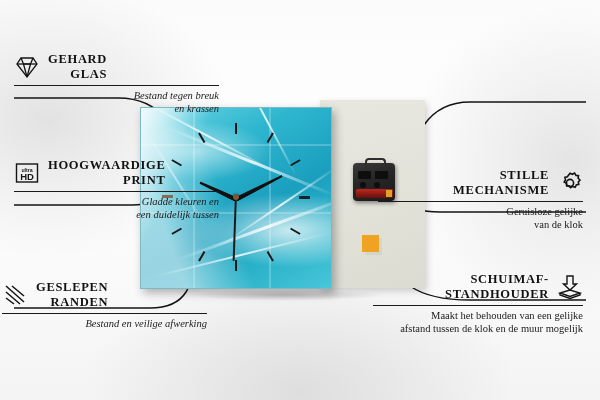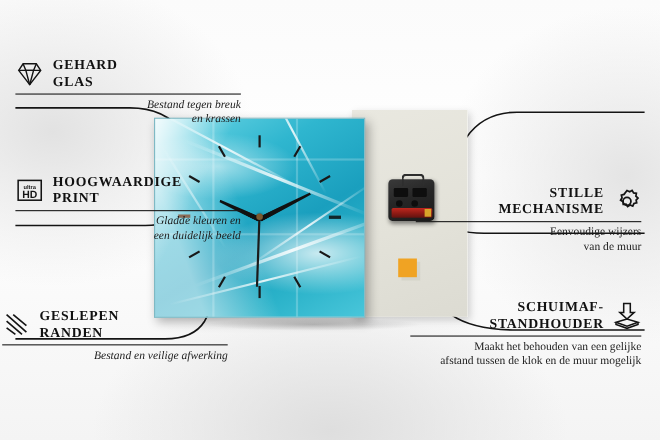--- a/index.html
+++ b/index.html
@@ -24,21 +24,21 @@
     font-weight:700;letter-spacing:.7px;font-size:12.5px;line-height:15px;
     color:#111;text-transform:uppercase;
   }
   .feat .rule{
     height:1.4px;background:#1a1a1a;margin:3px 0 4px 0;width:100%;
   }
   .feat .desc{
     font-size:10.5px;line-height:12.5px;color:#1b1b1b;
   }
   .feat.left .head{justify-content:flex-start;}
-  .feat.left .titles{text-align:left;}
+  .feat.left .titles{text-align:right;}
   .feat.left .desc{text-align:right;font-style:italic;}
   .feat.right .head{justify-content:flex-end;flex-direction:row;}
   .feat.right .titles{text-align:right;}
   .feat.right .desc{text-align:right;}
   .ico{width:26px;height:26px;flex:0 0 26px;display:block;}
 
   
   #f-gehard   {left:14px; top:52px;}
   #f-print    {left:14px; top:158px;}
   #f-geslepen {left:2px; top:280px;}
@@ -209,21 +209,21 @@
         <text x="13" y="20" text-anchor="middle" font-family="Liberation Sans, sans-serif" font-size="9.5" font-weight="bold" fill="#141414">HD</text>
       </svg>
       <div class="titles">
         <div>HOOGWAARDIGE</div>
         <div>PRINT</div>
       </div>
     </div>
     <div class="rule"></div>
     <div class="desc">
       <div>Gladde kleuren en</div>
-      <div>een duidelijk beeld</div>
+      <div>een duidelijk tussen</div>
     </div>
   </div>
 
   <div class="feat left" id="f-geslepen">
     <div class="head">
       <svg class="ico" viewBox="0 0 26 26">
         <g stroke="#141414" stroke-width="1.5">
           <path d="M4 4 L22 20"></path>
             <path d="M4 10 L18 22"></path>
             <path d="M4 16 L12 22"></path>
@@ -250,22 +250,22 @@
       </div>
       <svg class="ico" viewBox="0 0 26 26">
         <g fill="none" stroke="#141414" stroke-width="1.6">
           <path d="M13 3.2 l2.4 1.1 2.2-1.2 1.4 2.3 2.5 .3 -.4 2.6 1.9 1.7 -1.7 1.9 .5 2.5 -2.5 .6 -1.1 2.3 -2.4-.9 -2.2 1.3 -1.5-2.0 -2.5 .1 -.2-2.5 -2.2-1.3 1.3-2.2 -.6-2.4 2.4-.7 Z"></path>
           <circle cx="13" cy="13" r="3.6"></circle>
         </g>
       </svg>
     </div>
     <div class="rule"></div>
     <div class="desc">
-      <div>Eenvoudige wijzers</div>
-      <div>van de muur</div>
+      <div>Geruisloze gelijke</div>
+      <div>van de klok</div>
     </div>
   </div>
 
   <div class="feat right" id="f-schuim" style="width:210px;left:373px;">
     <div class="head">
       <div class="titles">
         <div>SCHUIMAF-</div>
         <div>STANDHOUDER</div>
       </div>
       <svg class="ico" viewBox="0 0 26 26">

